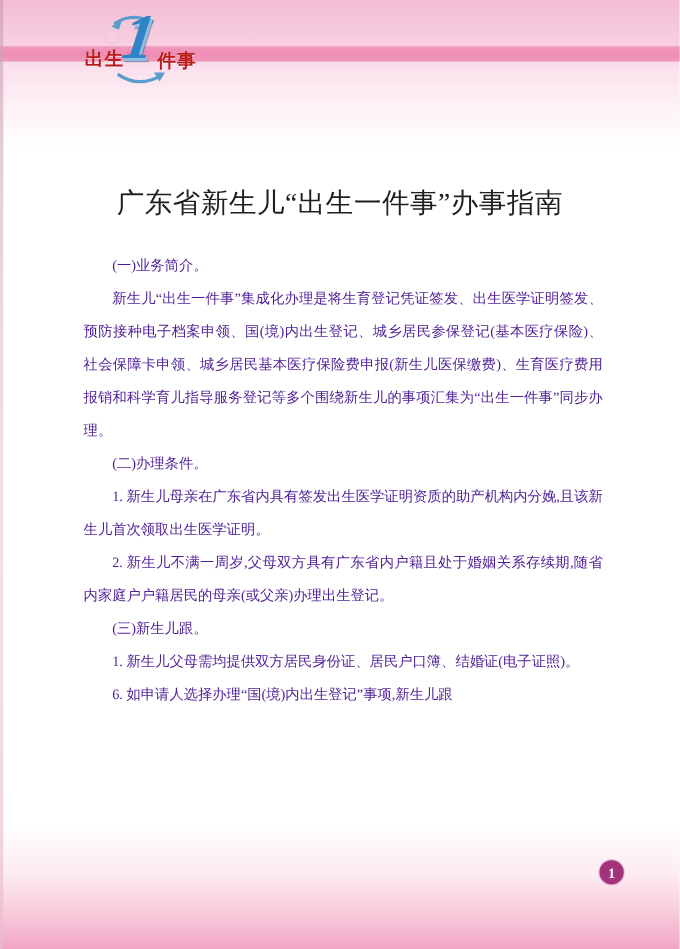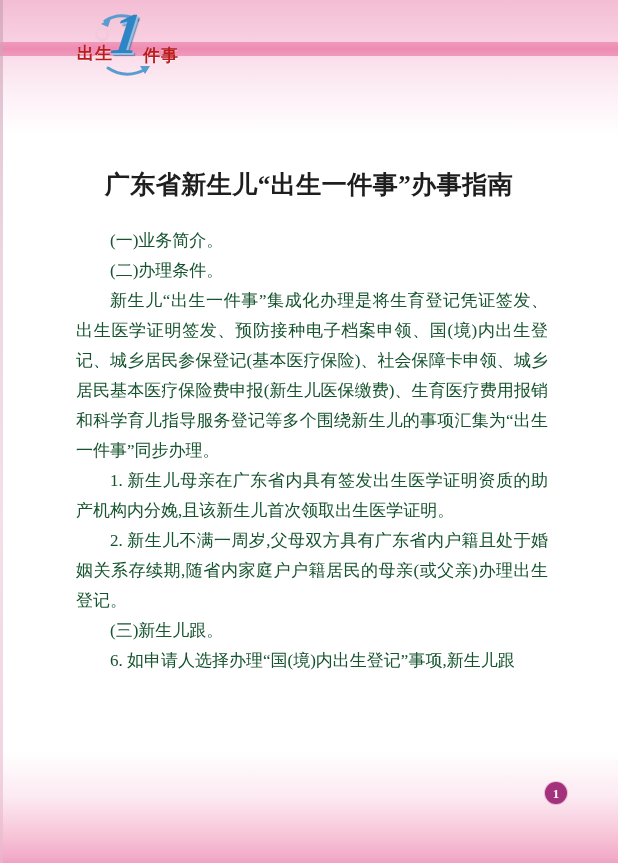--- a/index.html
+++ b/index.html
@@ -57,26 +57,26 @@
     font-style: italic; font-weight: 700; font-size: 58px; line-height: 1;
     color: #2f84c5;
     transform: skewX(-8deg);
     text-shadow: 2px 2px 0 #8fc0e4, 3px 3px 1px rgba(27,86,133,0.55);
   }
 
   
   .doc-title {
     position: absolute; left: 0; top: 168px; width: 618px;
     margin: 0; text-align: center;
-    font-size: 25px; font-weight: 700; color: #1e1e1e;
+    font-size: 25px; font-weight: 400; color: #1e1e1e;
     letter-spacing: 0.5px;
   }
   .doc-body {
     position: absolute; left: 76px; top: 226px; width: 472px;
-    font-size: 17px; line-height: 30px; color: #14532d;
+    font-size: 13px; line-height: 30px; color: #4c1d95;
     text-align: justify;
   }
   .doc-body p { margin: 0; text-indent: 2em; }
 
   
   .page-badge {
     position: absolute; left: 545px; top: 782px;
     width: 22px; height: 22px; border-radius: 50%;
     background: #a3317c;
     box-shadow: 0 0 0 1px rgba(163,49,124,0.25);
@@ -107,25 +107,26 @@
     </svg>
     <span class="logo-prefix">出生</span>
     <span class="logo-number">1</span>
     <span class="logo-suffix">件事</span>
   </div>
 
   <h1 class="doc-title">广东省新生儿“出生一件事”办事指南</h1>
 
   <div class="doc-body">
     <p>(一)业务简介。</p>
+    <p>新生儿“出生一件事”集成化办理是将生育登记凭证签发、出生医学证明签发、预防接种电子档案申领、国(境)内出生登记、城乡居民参保登记(基本医疗保险)、社会保障卡申领、城乡居民基本医疗保险费申报(新生儿医保缴费)、生育医疗费用报销和科学育儿指导服务登记等多个围绕新生儿的事项汇集为“出生一件事”同步办理。</p>
     <p>(二)办理条件。</p>
-    <p>新生儿“出生一件事”集成化办理是将生育登记凭证签发、出生医学证明签发、预防接种电子档案申领、国(境)内出生登记、城乡居民参保登记(基本医疗保险)、社会保障卡申领、城乡居民基本医疗保险费申报(新生儿医保缴费)、生育医疗费用报销和科学育儿指导服务登记等多个围绕新生儿的事项汇集为“出生一件事”同步办理。</p>
     <p>1. 新生儿母亲在广东省内具有签发出生医学证明资质的助产机构内分娩,且该新生儿首次领取出生医学证明。</p>
     <p>2. 新生儿不满一周岁,父母双方具有广东省内户籍且处于婚姻关系存续期,随省内家庭户户籍居民的母亲(或父亲)办理出生登记。</p>
     <p>(三)新生儿跟。</p>
+    <p>1. 新生儿父母需均提供双方居民身份证、居民户口簿、结婚证(电子证照)。</p>
     <p>6. 如申请人选择办理“国(境)内出生登记”事项,新生儿跟</p>
   </div>
 
   <div class="page-badge">
     <span>1</span>
   </div>
 
 </div>
 
 </body></html>

